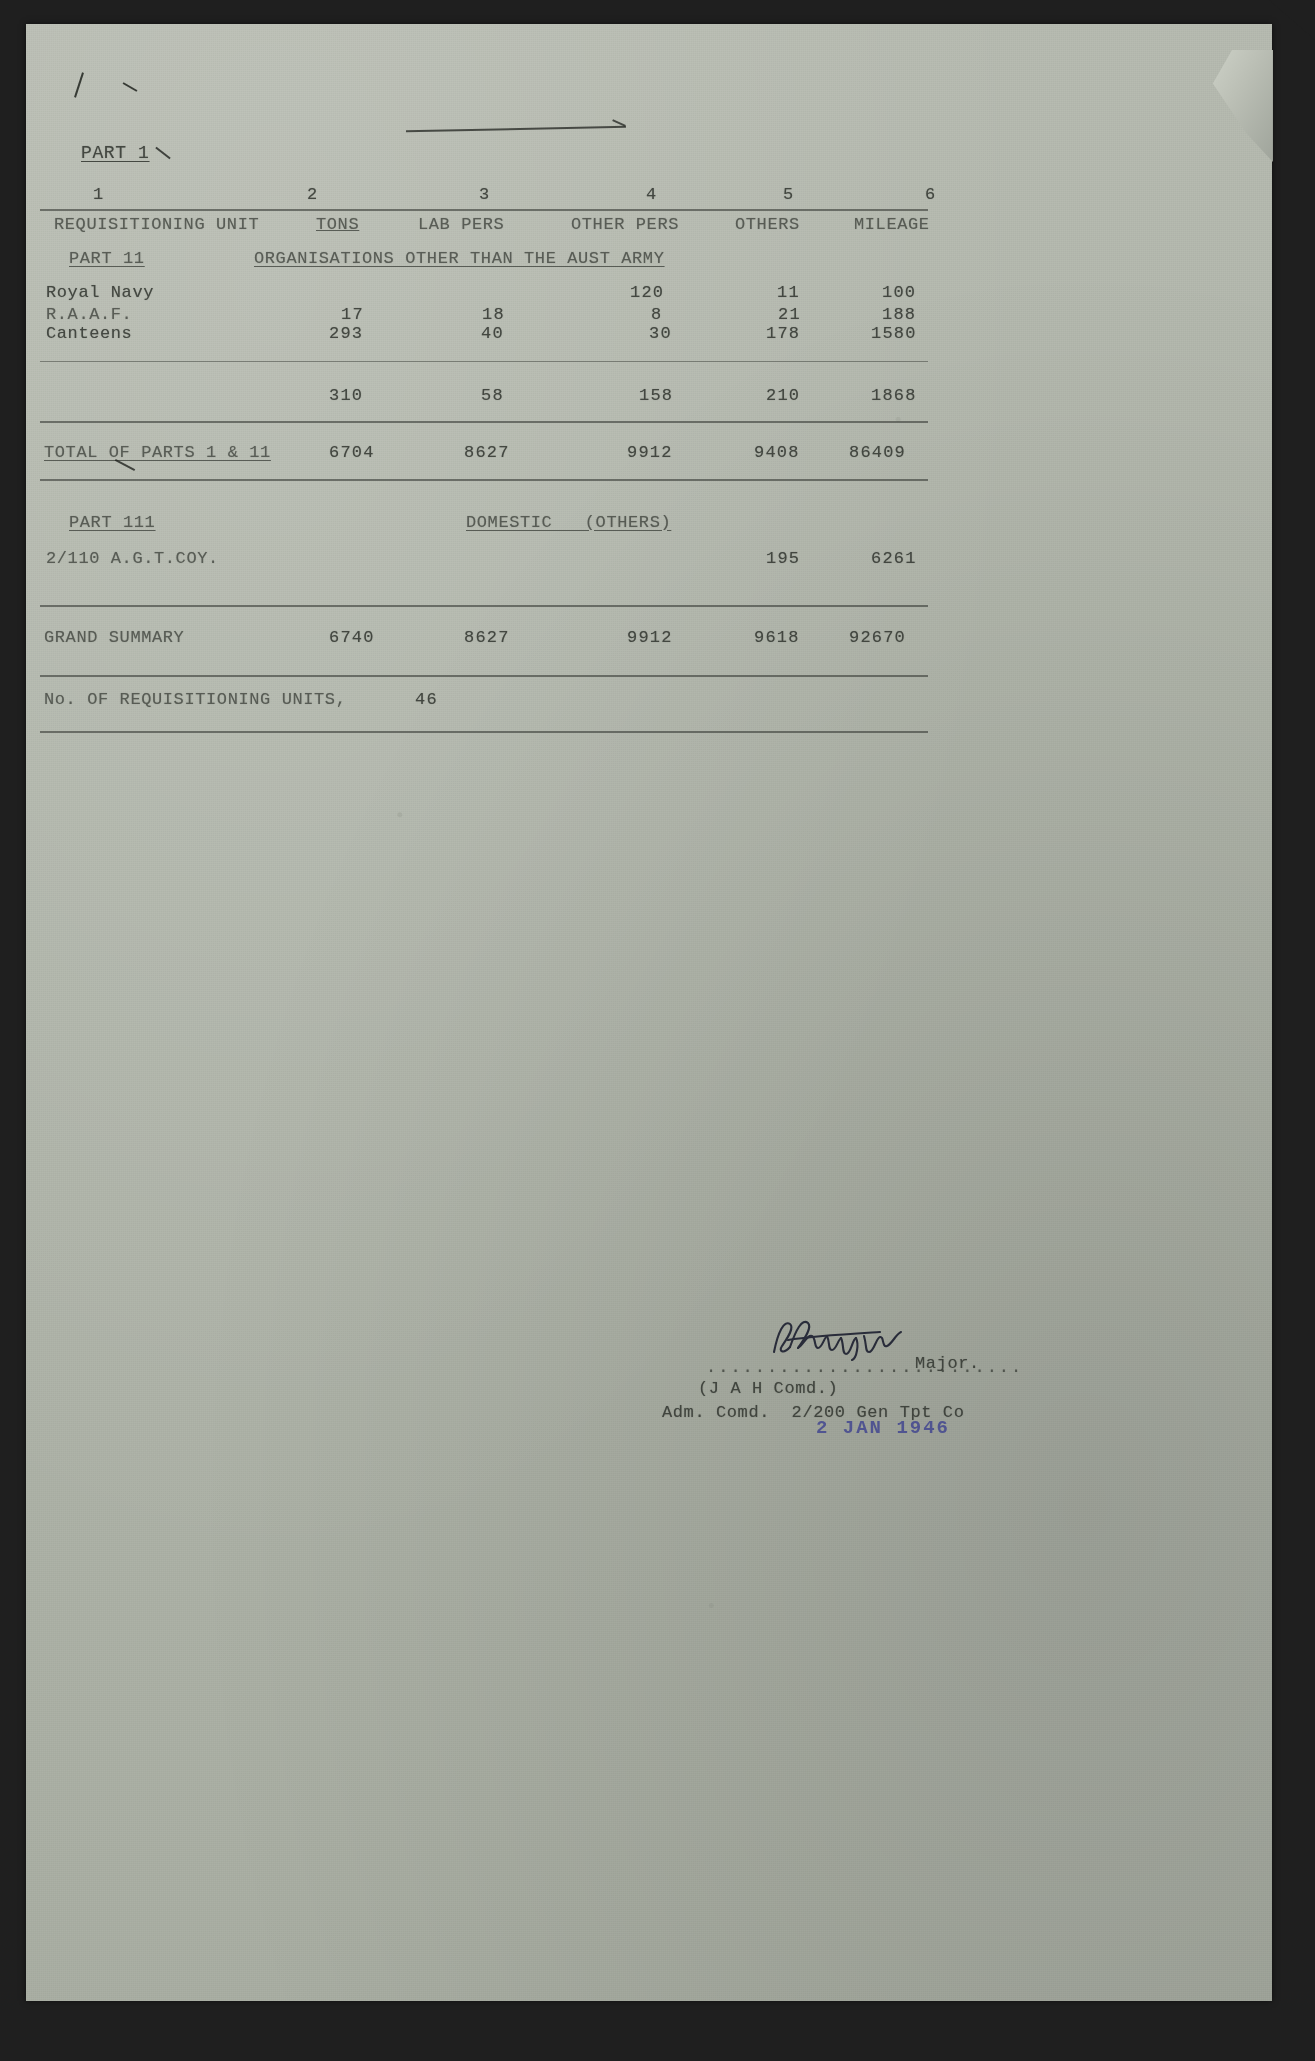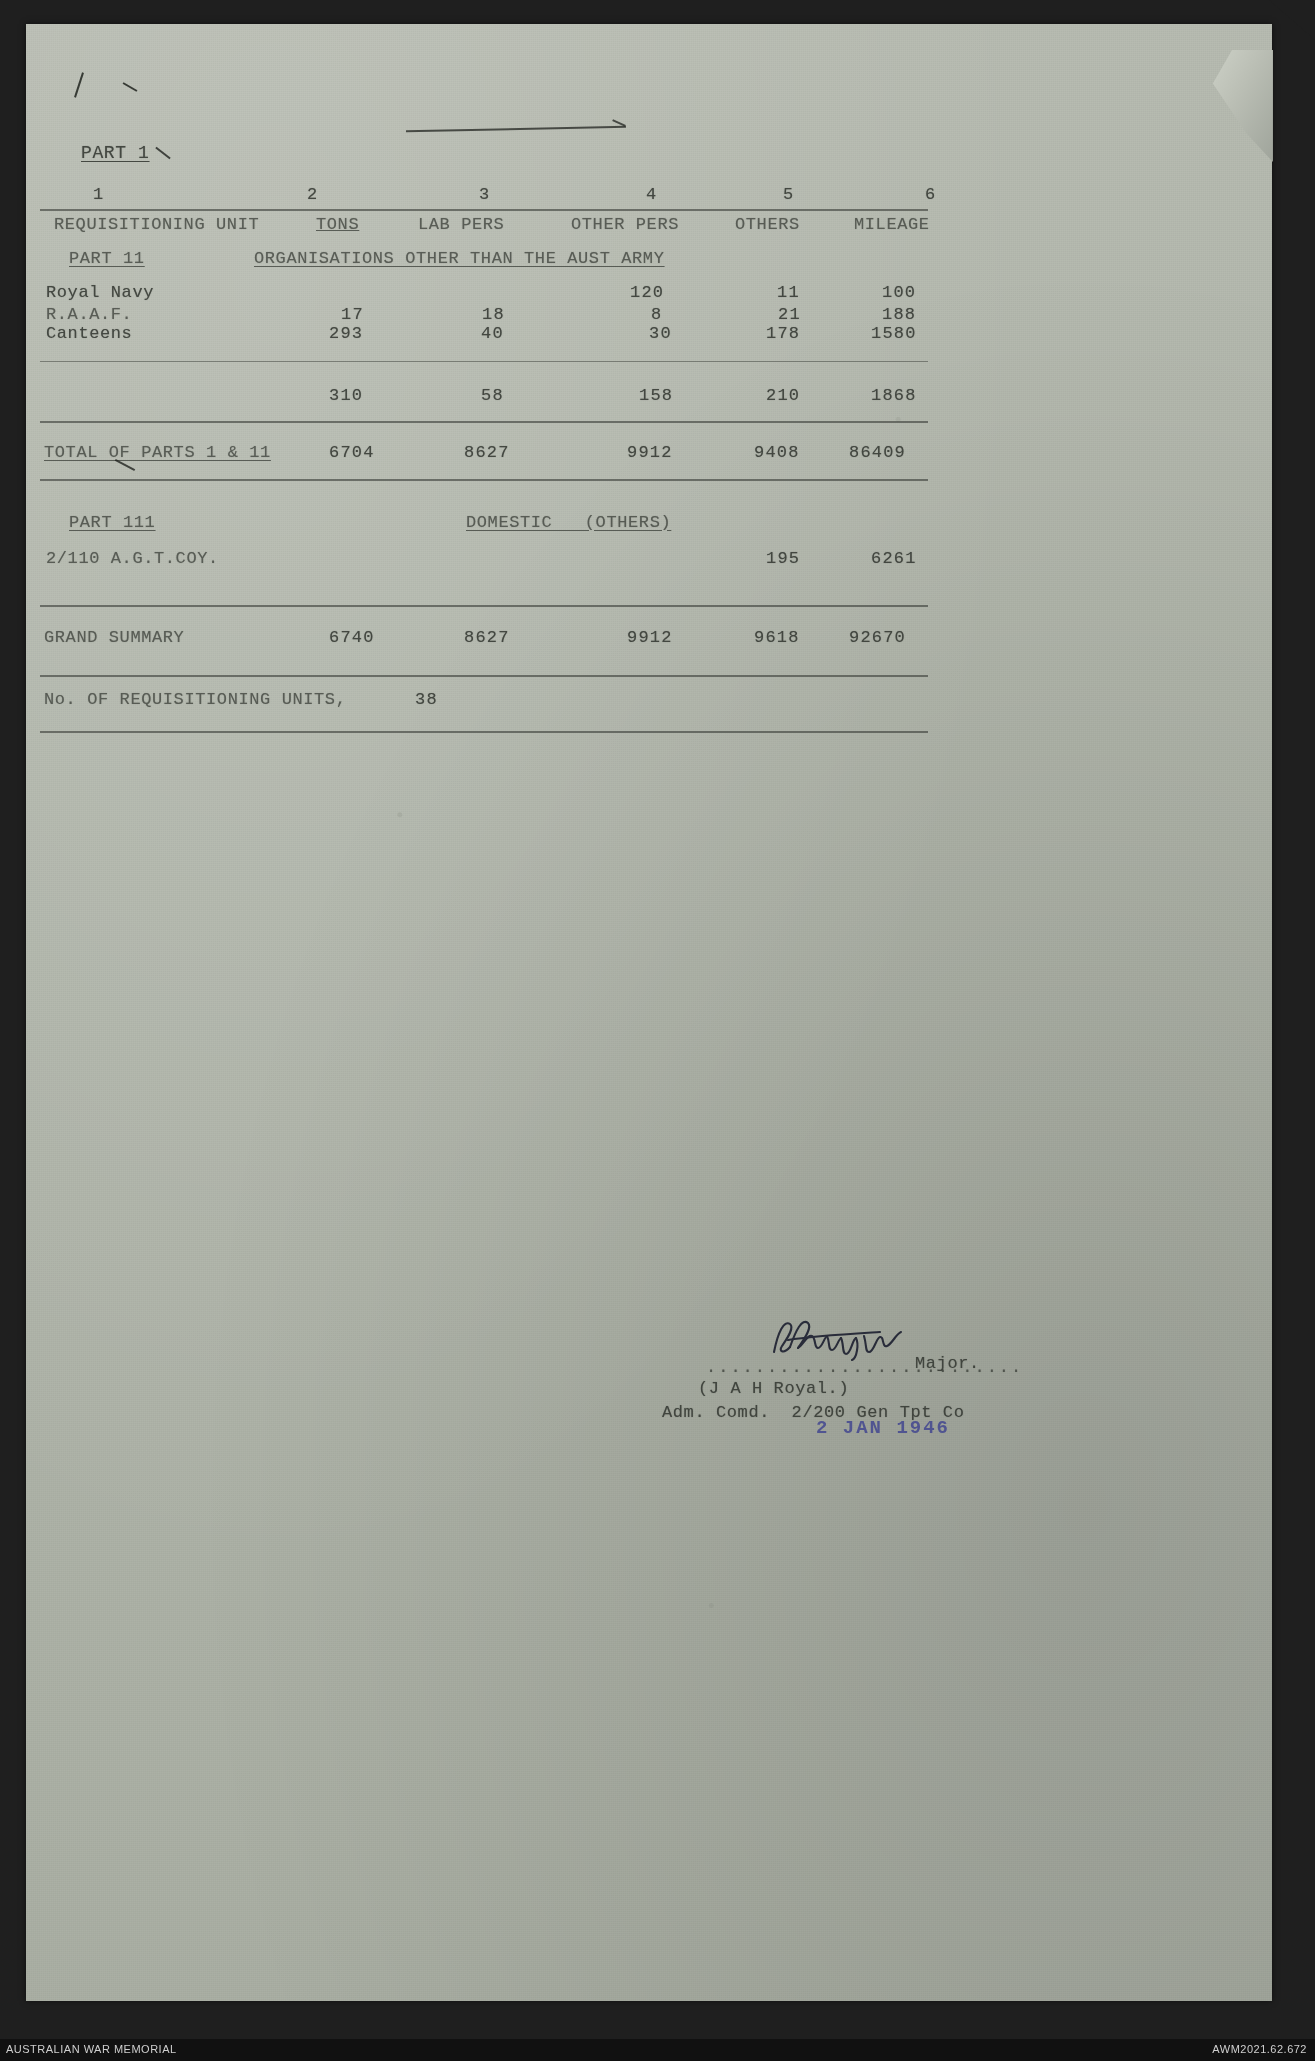--- a/index.html
+++ b/index.html
@@ -248,47 +248,43 @@
       <div class="tx faint" style="left:18px; top:604px;">GRAND SUMMARY</div>
       <div class="tx num" style="left:303px; top:604px;">6740</div>
       <div class="tx num" style="left:438px; top:604px;">8627</div>
       <div class="tx num" style="left:601px; top:604px;">9912</div>
       <div class="tx num" style="left:728px; top:604px;">9618</div>
       <div class="tx num" style="left:823px; top:604px;">92670</div>
 
       <div class="rule" style="left:14px; top:651px; width:888px;"></div>
 
       <div class="tx faint" style="left:18px; top:666px;">No. OF REQUISITIONING UNITS,</div>
-      <div class="tx num" style="left:389px; top:666px;">38</div>
+      <div class="tx num" style="left:389px; top:666px;">46</div>
 
       <div class="rule" style="left:14px; top:707px; width:888px;"></div>
 
       <svg id="signature" viewBox="0 0 150 48" xmlns="http://www.w3.org/2000/svg">
         <g fill="none" stroke="#1d2030" stroke-width="2.1" stroke-linecap="round">
           <path d="M6 38 C10 18, 16 6, 22 10 C27 14, 18 26, 14 32 C10 38, 16 40, 22 33"></path>
           <path d="M22 33 C28 16, 34 4, 40 9 C45 14, 34 28, 30 34"></path>
           <path d="M30 34 C36 30, 40 20, 44 22 C48 24, 46 34, 50 34 C54 34, 56 24, 59 22"></path>
           <path d="M59 22 C62 28, 60 36, 64 36 C68 36, 70 26, 73 24"></path>
           <path d="M73 24 C76 30, 74 40, 78 40 C83 40, 84 26, 88 24"></path>
           <path d="M88 24 C91 30, 89 44, 84 46"></path>
           <path d="M96 22 C99 32, 97 38, 101 38 C106 38, 108 24, 112 23 C116 22, 114 34, 119 32 C124 30, 128 20, 133 18"></path>
           <path d="M20 26 C44 22, 80 20, 112 18"></path>
         </g>
       </svg>
 
       <div class="tx faint" style="left:680px; top:1334px; letter-spacing:2px;">..........................</div>
       <div class="tx" style="left:889px; top:1330px;">Major.</div>
-      <div class="tx" style="left:672px; top:1355px;">(J A H Royal.)</div>
+      <div class="tx" style="left:672px; top:1355px;">(J A H Comd.)</div>
       <div class="tx" style="left:636px; top:1379px;">Adm. Comd.  2/200 Gen Tpt Co</div>
 
       <div id="date-stamp">2 JAN 1946</div>
 
     </div>
   </div>
 
   <div id="corner-dark"></div>
 
-  <div id="footer">
-    <div class="left">AUSTRALIAN WAR MEMORIAL</div>
-    <div class="right">AWM2021.62.672</div>
-  </div>
 
 </div>
 
 </body></html>

